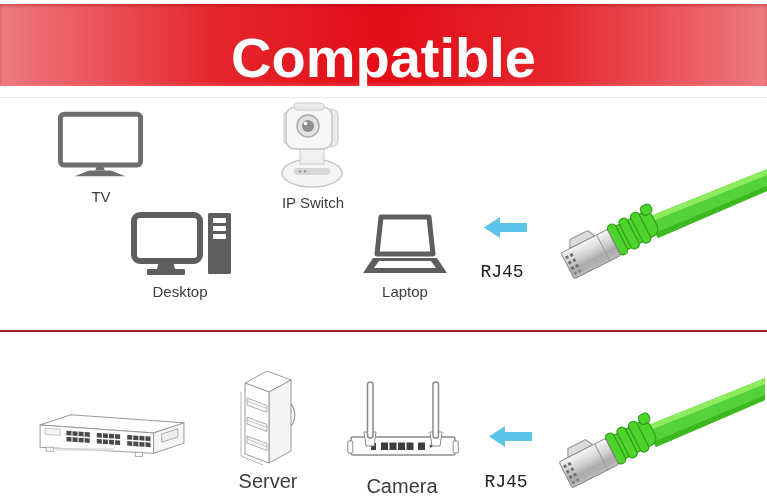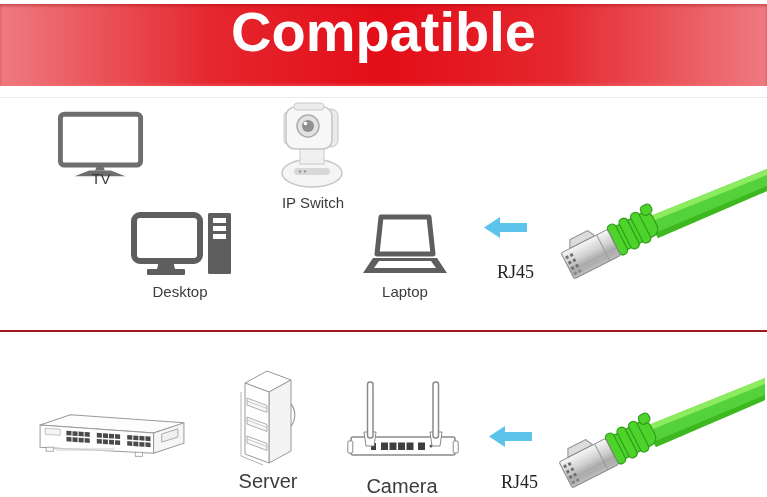--- a/index.html
+++ b/index.html
@@ -1,34 +1,34 @@
 <!DOCTYPE html>
 <html><head>
 <meta charset="utf-8">
 <style>
   html,body{margin:0;padding:0;background:#fff;}
   .stage{position:relative;width:767px;height:497px;background:#ffffff;overflow:hidden;
          font-family:"Liberation Sans",sans-serif;}
   .banner{position:absolute;left:0;top:4px;width:100%;height:82px;
           background:linear-gradient(90deg,#ee7b80 0%,#e5262e 28%,#e30d17 50%,#e5262e 72%,#ee7b80 100%);
           box-shadow:inset 0 2px 3px rgba(140,0,8,.35), inset 0 -2px 3px rgba(255,120,125,.35);
-          display:flex;align-items:flex-start;justify-content:center;}
+          display:flex;align-items:flex-end;justify-content:center;}
   .banner-title{margin:0;color:#ffffff;font-size:56px;font-weight:bold;line-height:1;}
   .faint-line{position:absolute;left:0;top:97px;width:100%;height:1px;background:#ebebeb;}
   .divider{position:absolute;left:0;top:330px;width:100%;height:2px;background:#9c1b21;}
   .icon{position:absolute;}
   .icon svg{display:block;width:100%;height:100%;}
   .dev-label{position:absolute;text-align:center;color:#3c3c3c;}
   .lbl-top{font-size:15px;}
   .lbl-bottom{font-size:20px;}
-  .rj45{position:absolute;font-family:Liberation Serif, serif;font-size:18px;color:#222;
-        text-align:right;width:64px;}
+  .rj45{position:absolute;font-family:Liberation Mono, monospace;font-size:18px;color:#222;
+        text-align:center;width:64px;}
   
   .tv-icon{left:57px;top:110px;width:88px;height:70px}
-  .tv-label{left:57px;top:170px;width:88px}
+  .tv-label{left:57px;top:188px;width:88px}
   .cam-icon{left:272px;top:101px;width:80px;height:90px}
   .cam-label{left:251px;top:194px;width:124px}
   .desktop-icon{left:130px;top:211px;width:104px;height:66px}
   .desktop-label{left:128px;top:283px;width:104px}
   .laptop-icon{left:362px;top:214px;width:86px;height:62px}
   .laptop-label{left:362px;top:283px;width:86px}
   .arrow-top{left:484px;top:217px;width:43px;height:21px}
   .rj45-top{left:470px;top:262px}
   .cable-top{left:560px;top:166px;width:207px;height:122px}
   .switch-icon{left:34px;top:406px;width:154px;height:54px}

